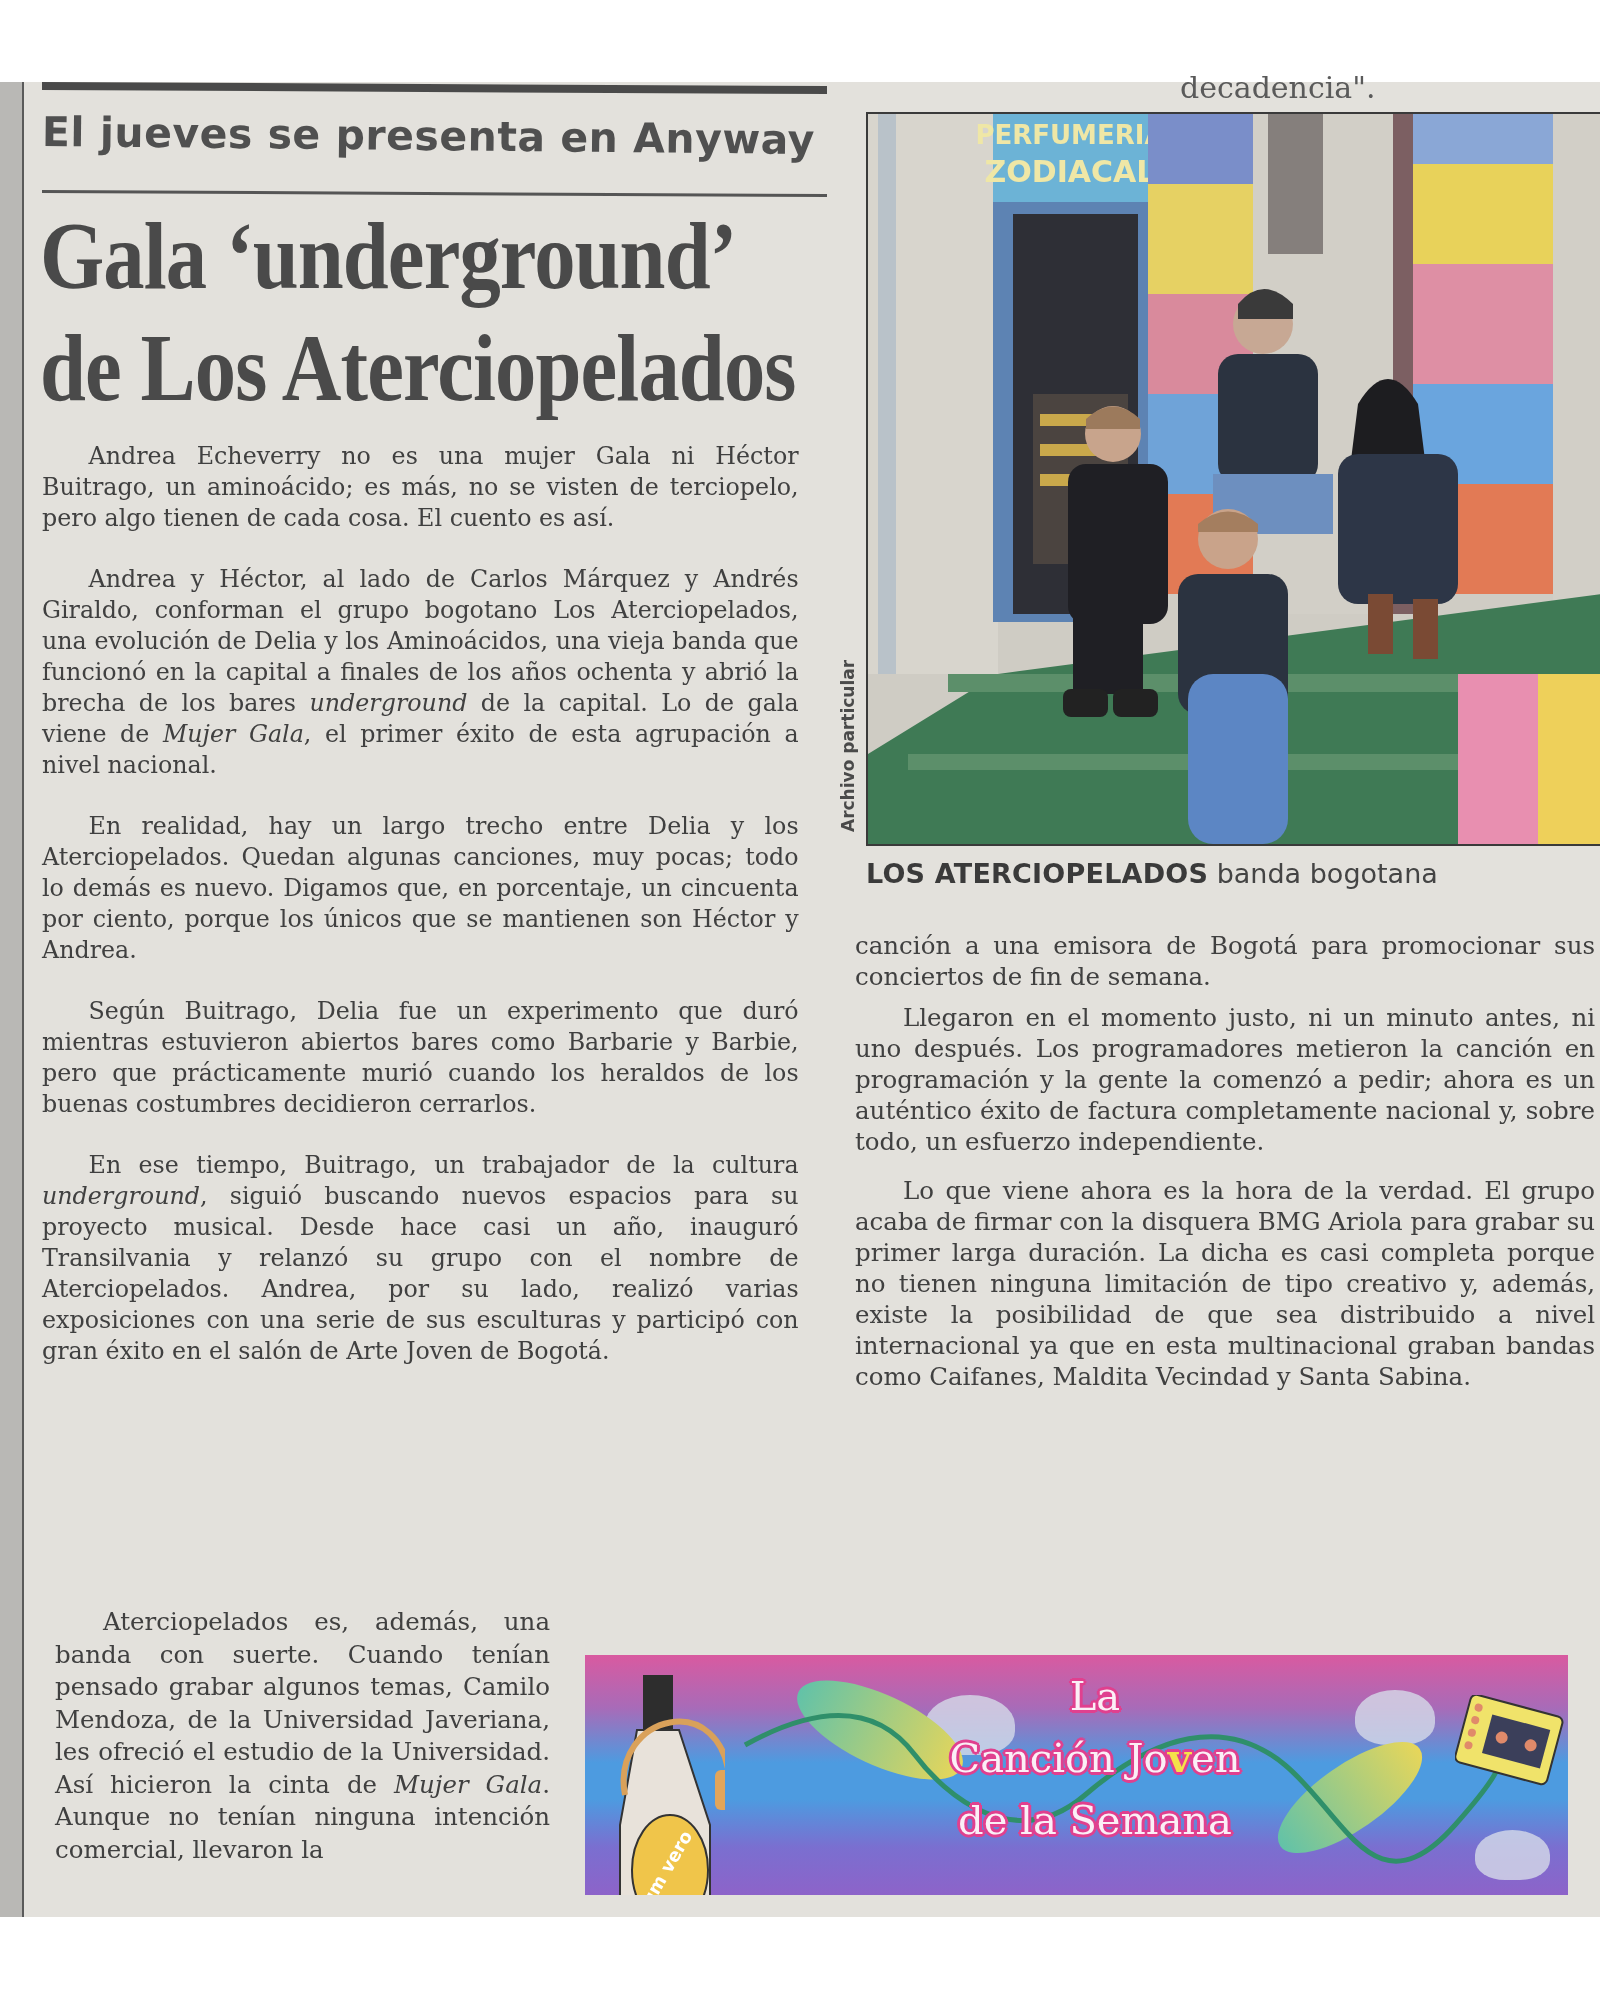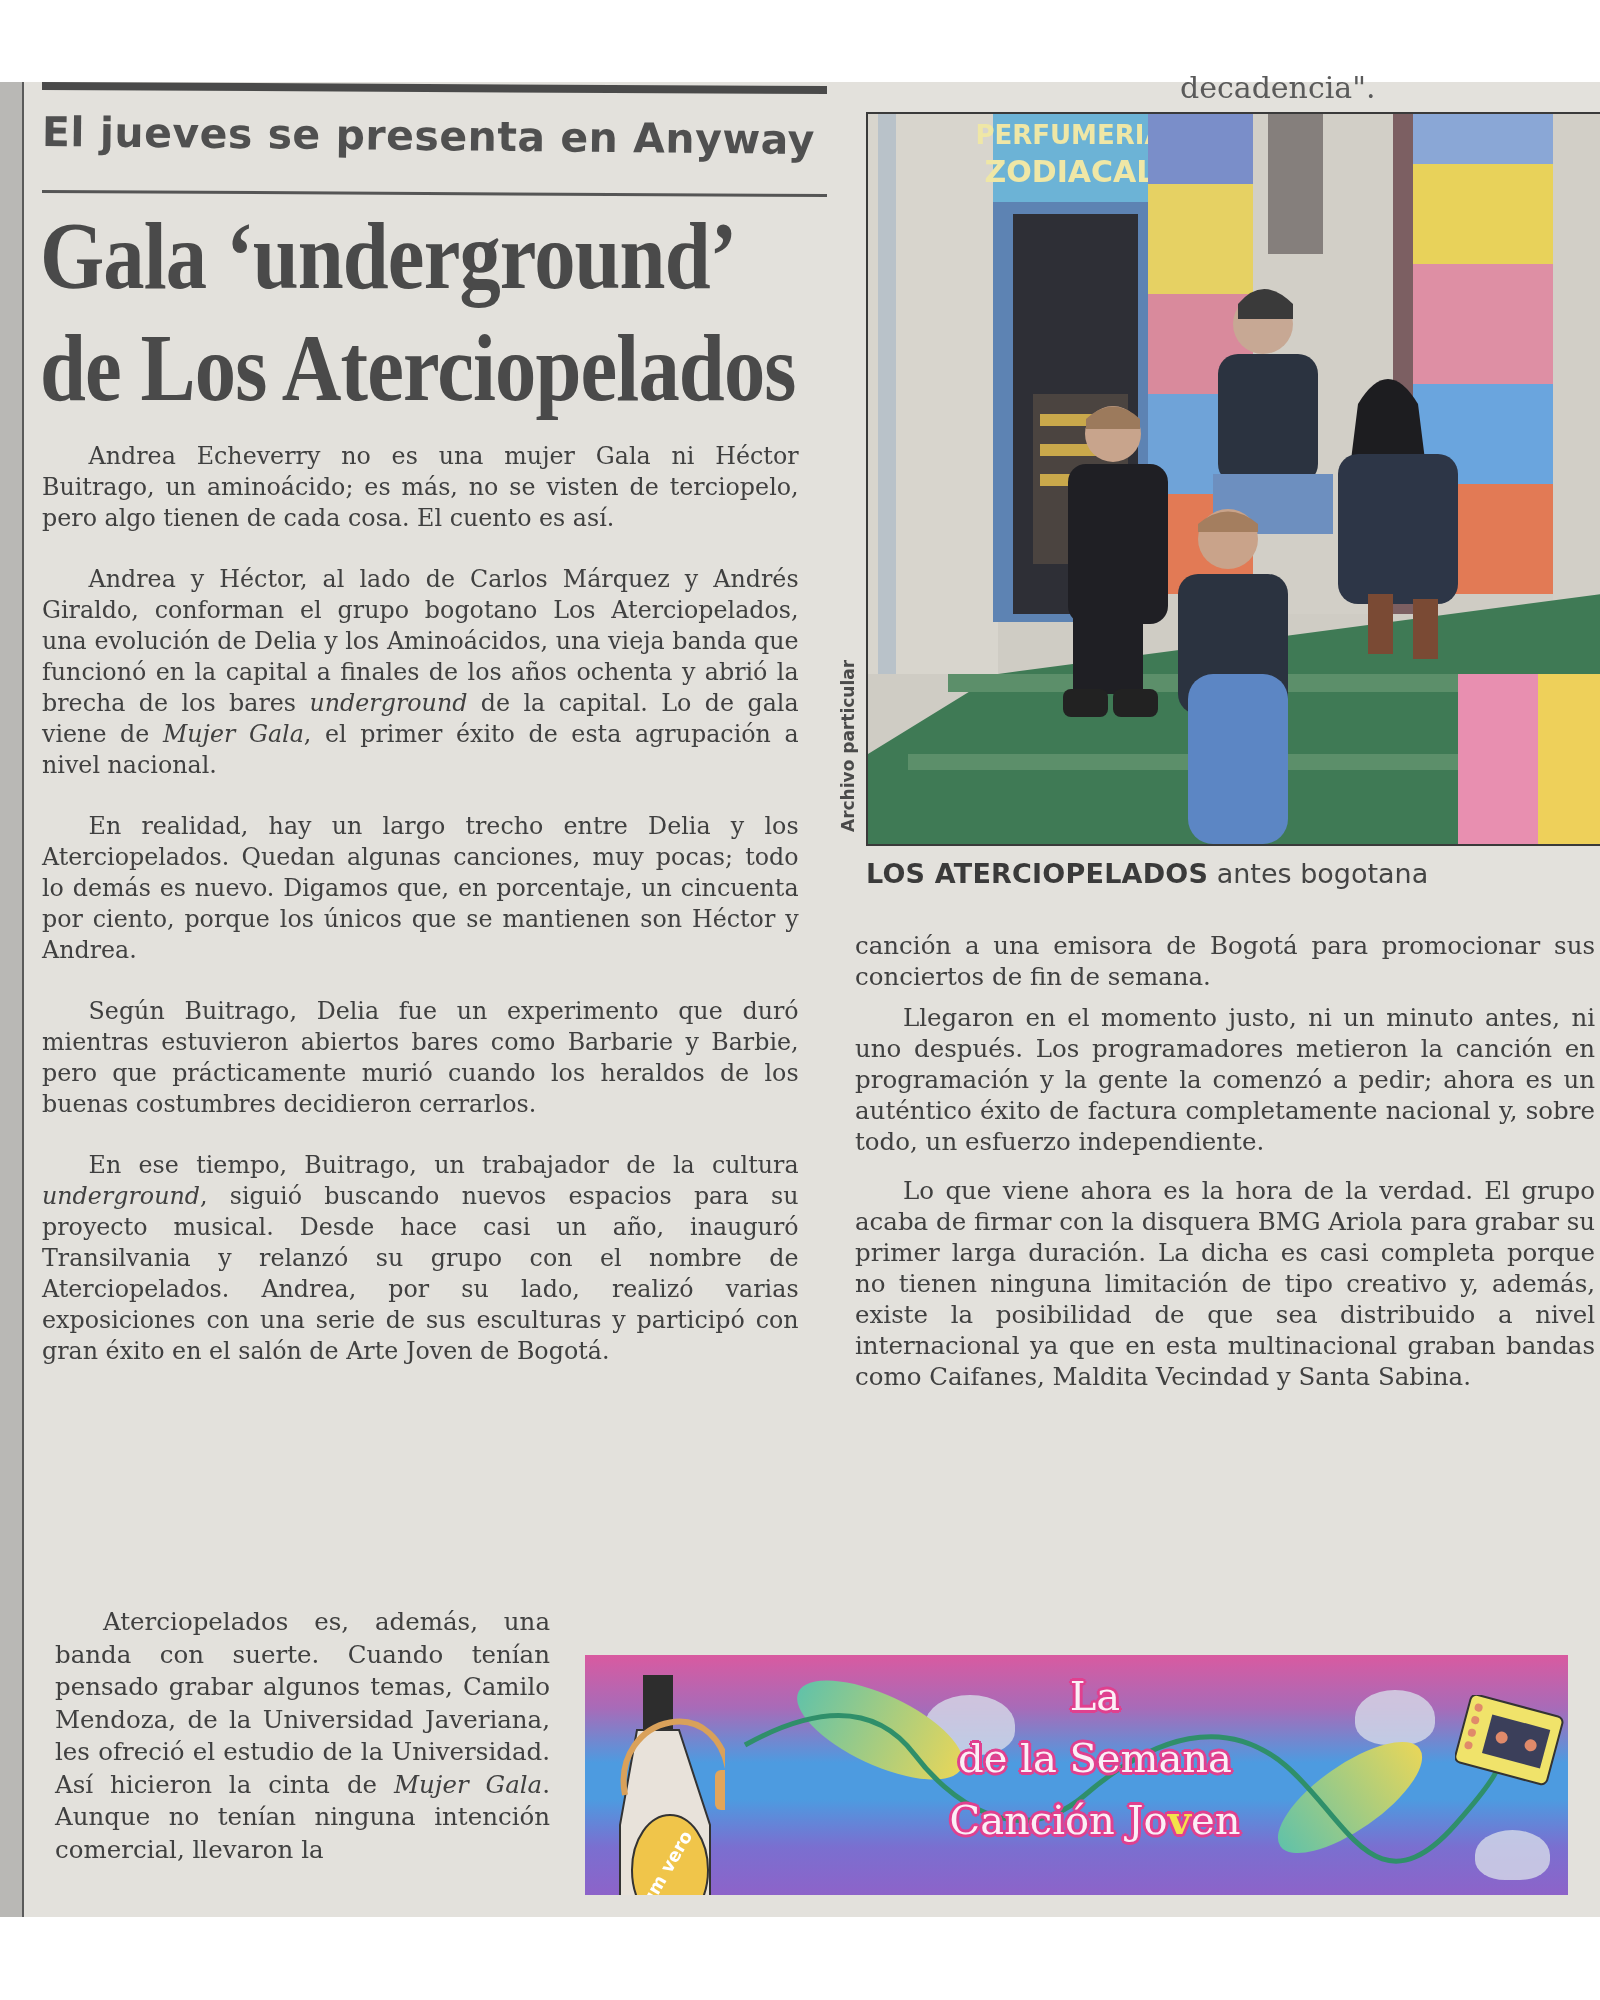--- a/index.html
+++ b/index.html
@@ -126,21 +126,21 @@
     <rect x="245" y="575" width="45" height="28" rx="8" fill="#222"></rect>
 
     <circle cx="360" cy="425" r="30" fill="#c9a38a"></circle>
     <path d="M330 410 Q360 385 390 410 L390 418 L330 418 Z" fill="#a47e5f"></path>
     <rect x="310" y="460" width="110" height="140" rx="20" fill="#2b3340"></rect>
     <rect x="320" y="560" width="100" height="170" rx="25" fill="#5c86c4"></rect>
   </svg>
 </div>
 <div class="caption">
   <b>LOS ATERCIOPELADOS</b>
-  <span>antes bogotana</span>
+  <span>banda bogotana</span>
 </div>
 
 <div class="col col-right">
   <p class="noindent tight">canción a una emisora de Bogotá para promocio­nar sus conciertos de fin de semana.</p>
   <p class="tight">Llegaron en el momento justo, ni un minuto antes, ni uno después. Los programadores metie­ron la canción en programación y la gente la co­menzó a pedir; ahora es un auténtico éxito de fac­tura completamente nacional y, sobre todo, un es­fuerzo independiente.</p>
   <p class="tight" style="margin-top:18px">Lo que viene ahora es la hora de la verdad. El grupo acaba de firmar con la disquera BMG Ariola para grabar su primer larga duración. La dicha es casi completa porque no tienen ninguna limita­ción de tipo creativo y, además, existe la posibili­dad de que sea distribuido a nivel internacional ya que en esta multinacional graban bandas como Caifanes, Maldita Vecindad y Santa Sabina.</p>
 </div>
 
 <div class="banner">
   <div class="cloud" style="left:340px;top:40px;width:90px;height:60px;"></div>
@@ -170,16 +170,16 @@
         <circle cx="75" cy="45" r="6" fill="#e08a6a"></circle>
         <circle cx="15" cy="22" r="4" fill="#e08a6a"></circle>
         <circle cx="15" cy="35" r="4" fill="#e08a6a"></circle>
         <circle cx="15" cy="48" r="4" fill="#e08a6a"></circle>
         <circle cx="15" cy="61" r="4" fill="#e08a6a"></circle>
       </g>
     </svg>
   </div>
   <div class="banner-title">
     <div>La</div>
+    <div><span>Canción Jo</span><span class="v">v</span><span>en</span></div>
     <div>de la Semana</div>
-    <div><span>Canción Jo</span><span class="v">v</span><span>en</span></div>
   </div>
 </div>
 
 </body></html>

